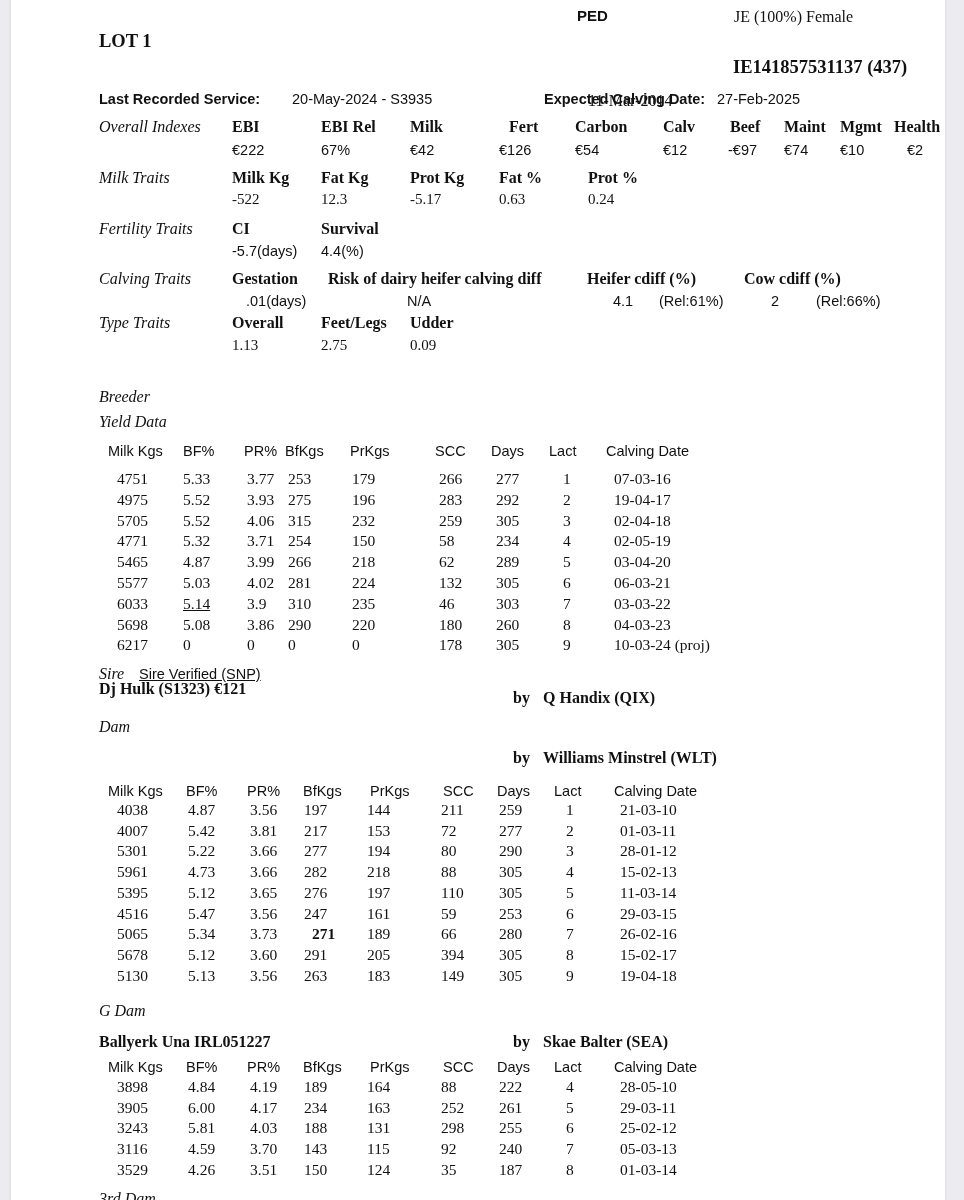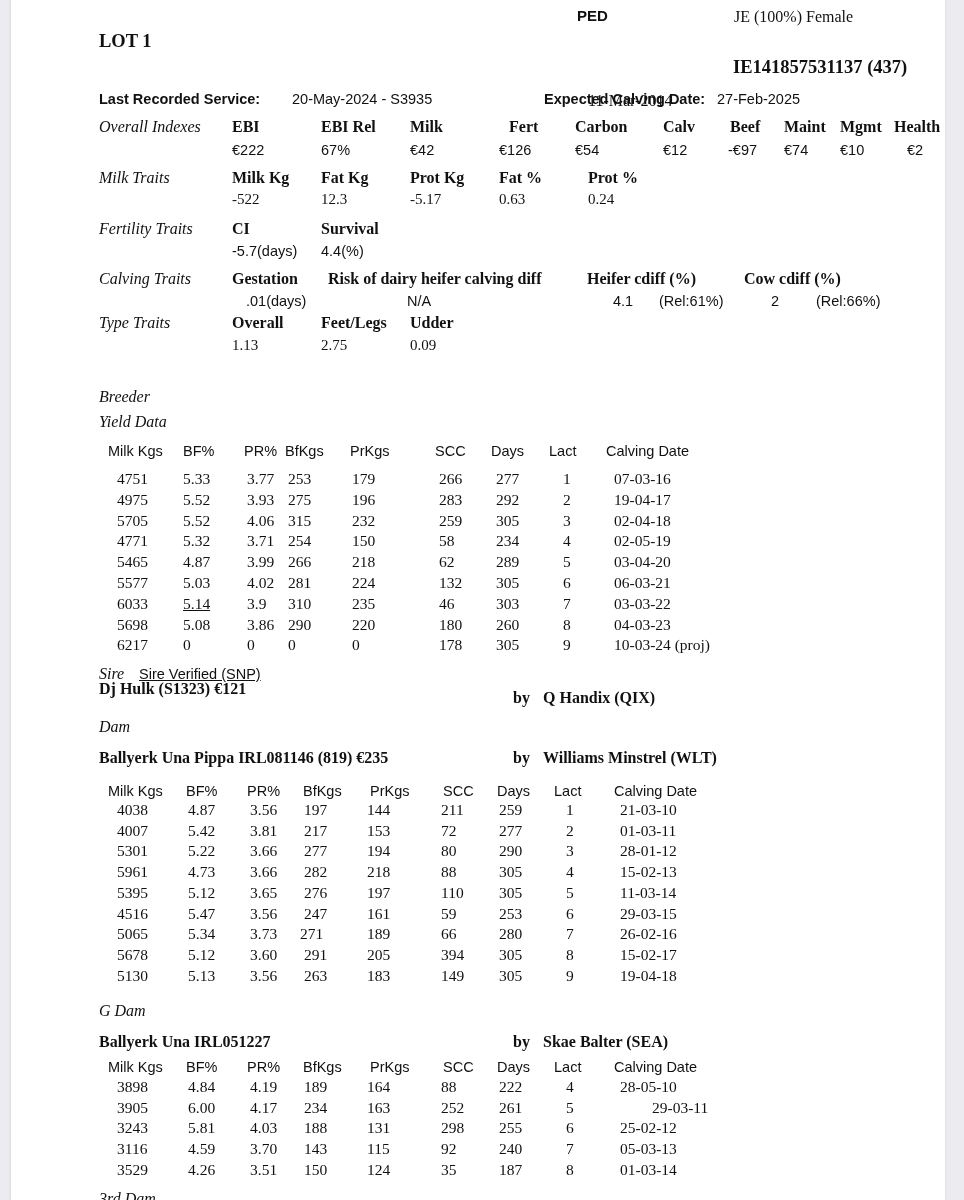--- a/index.html
+++ b/index.html
@@ -216,21 +216,20 @@
       </div>
   </div>
 
   <div class="abs serif i f16" style="left:88px;top:665px;">Sire</div>
   <div class="abs sans f14 u" style="left:128px;top:666px;">Sire Verified (SNP)</div>
   <div class="abs serif b f16" style="left:88px;top:680px;">Dj Hulk (S1323) €121</div>
   <div class="abs serif b f16" style="left:502px;top:689px;">by</div>
   <div class="abs serif b f16" style="left:532px;top:689px;">Q Handix (QIX)</div>
 
   <div class="abs serif i f16" style="left:88px;top:718px;">Dam</div>
-  <div class="abs serif b f16" style="left:88px;top:749px;">Ballyerk Una Pippa  IRL081146 (819) €235</div>
   <div class="abs serif b f16" style="left:502px;top:749px;">by</div>
   <div class="abs serif b f16" style="left:532px;top:749px;">Williams Minstrel (WLT)</div>
 
   <div style="position:absolute;left:0;top:0;">
     <div class="row" style="top:783px;">
       <span class="hcell" style="left:97px;">Milk Kgs</span>
       <span class="hcell" style="left:175px;">BF%</span>
       <span class="hcell" style="left:236px;">PR%</span>
       <span class="hcell" style="left:292px;">BfKgs</span>
       <span class="hcell" style="left:359px;">PrKgs</span>
@@ -303,21 +302,21 @@
           <span class="cell" style="left: 356px;">161</span>
           <span class="cell" style="left: 430px;">59</span>
           <span class="cell" style="left: 488px;">253</span>
           <span class="cell" style="left: 555px;">6</span>
           <span class="cell" style="left: 609px;">29-03-15</span>
         </div>
         <div class="row" style="top: 925.2px;">
           <span class="cell" style="left: 106px;">5065</span>
           <span class="cell" style="left: 177px;">5.34</span>
           <span class="cell" style="left: 239px;">3.73</span>
-          <span class="cell" style="left: 289px;">271</span>
+          <span class="cell" style="left: 301px; font-weight: bold;">271</span>
           <span class="cell" style="left: 356px;">189</span>
           <span class="cell" style="left: 430px;">66</span>
           <span class="cell" style="left: 488px;">280</span>
           <span class="cell" style="left: 555px;">7</span>
           <span class="cell" style="left: 609px;">26-02-16</span>
         </div>
         <div class="row" style="top: 945.9px;">
           <span class="cell" style="left: 106px;">5678</span>
           <span class="cell" style="left: 177px;">5.12</span>
           <span class="cell" style="left: 239px;">3.60</span>
@@ -373,21 +372,21 @@
         </div>
         <div class="row" style="top: 1098.7px;">
           <span class="cell" style="left: 106px;">3905</span>
           <span class="cell" style="left: 177px;">6.00</span>
           <span class="cell" style="left: 239px;">4.17</span>
           <span class="cell" style="left: 293px;">234</span>
           <span class="cell" style="left: 356px;">163</span>
           <span class="cell" style="left: 430px;">252</span>
           <span class="cell" style="left: 488px;">261</span>
           <span class="cell" style="left: 555px;">5</span>
-          <span class="cell" style="left: 609px; margin-left: 32px;">29-03-11</span>
+          <span class="cell" style="left: 609px;">29-03-11</span>
         </div>
         <div class="row" style="top: 1119.4px;">
           <span class="cell" style="left: 106px;">3243</span>
           <span class="cell" style="left: 177px;">5.81</span>
           <span class="cell" style="left: 239px;">4.03</span>
           <span class="cell" style="left: 293px;">188</span>
           <span class="cell" style="left: 356px;">131</span>
           <span class="cell" style="left: 430px;">298</span>
           <span class="cell" style="left: 488px;">255</span>
           <span class="cell" style="left: 555px;">6</span>

